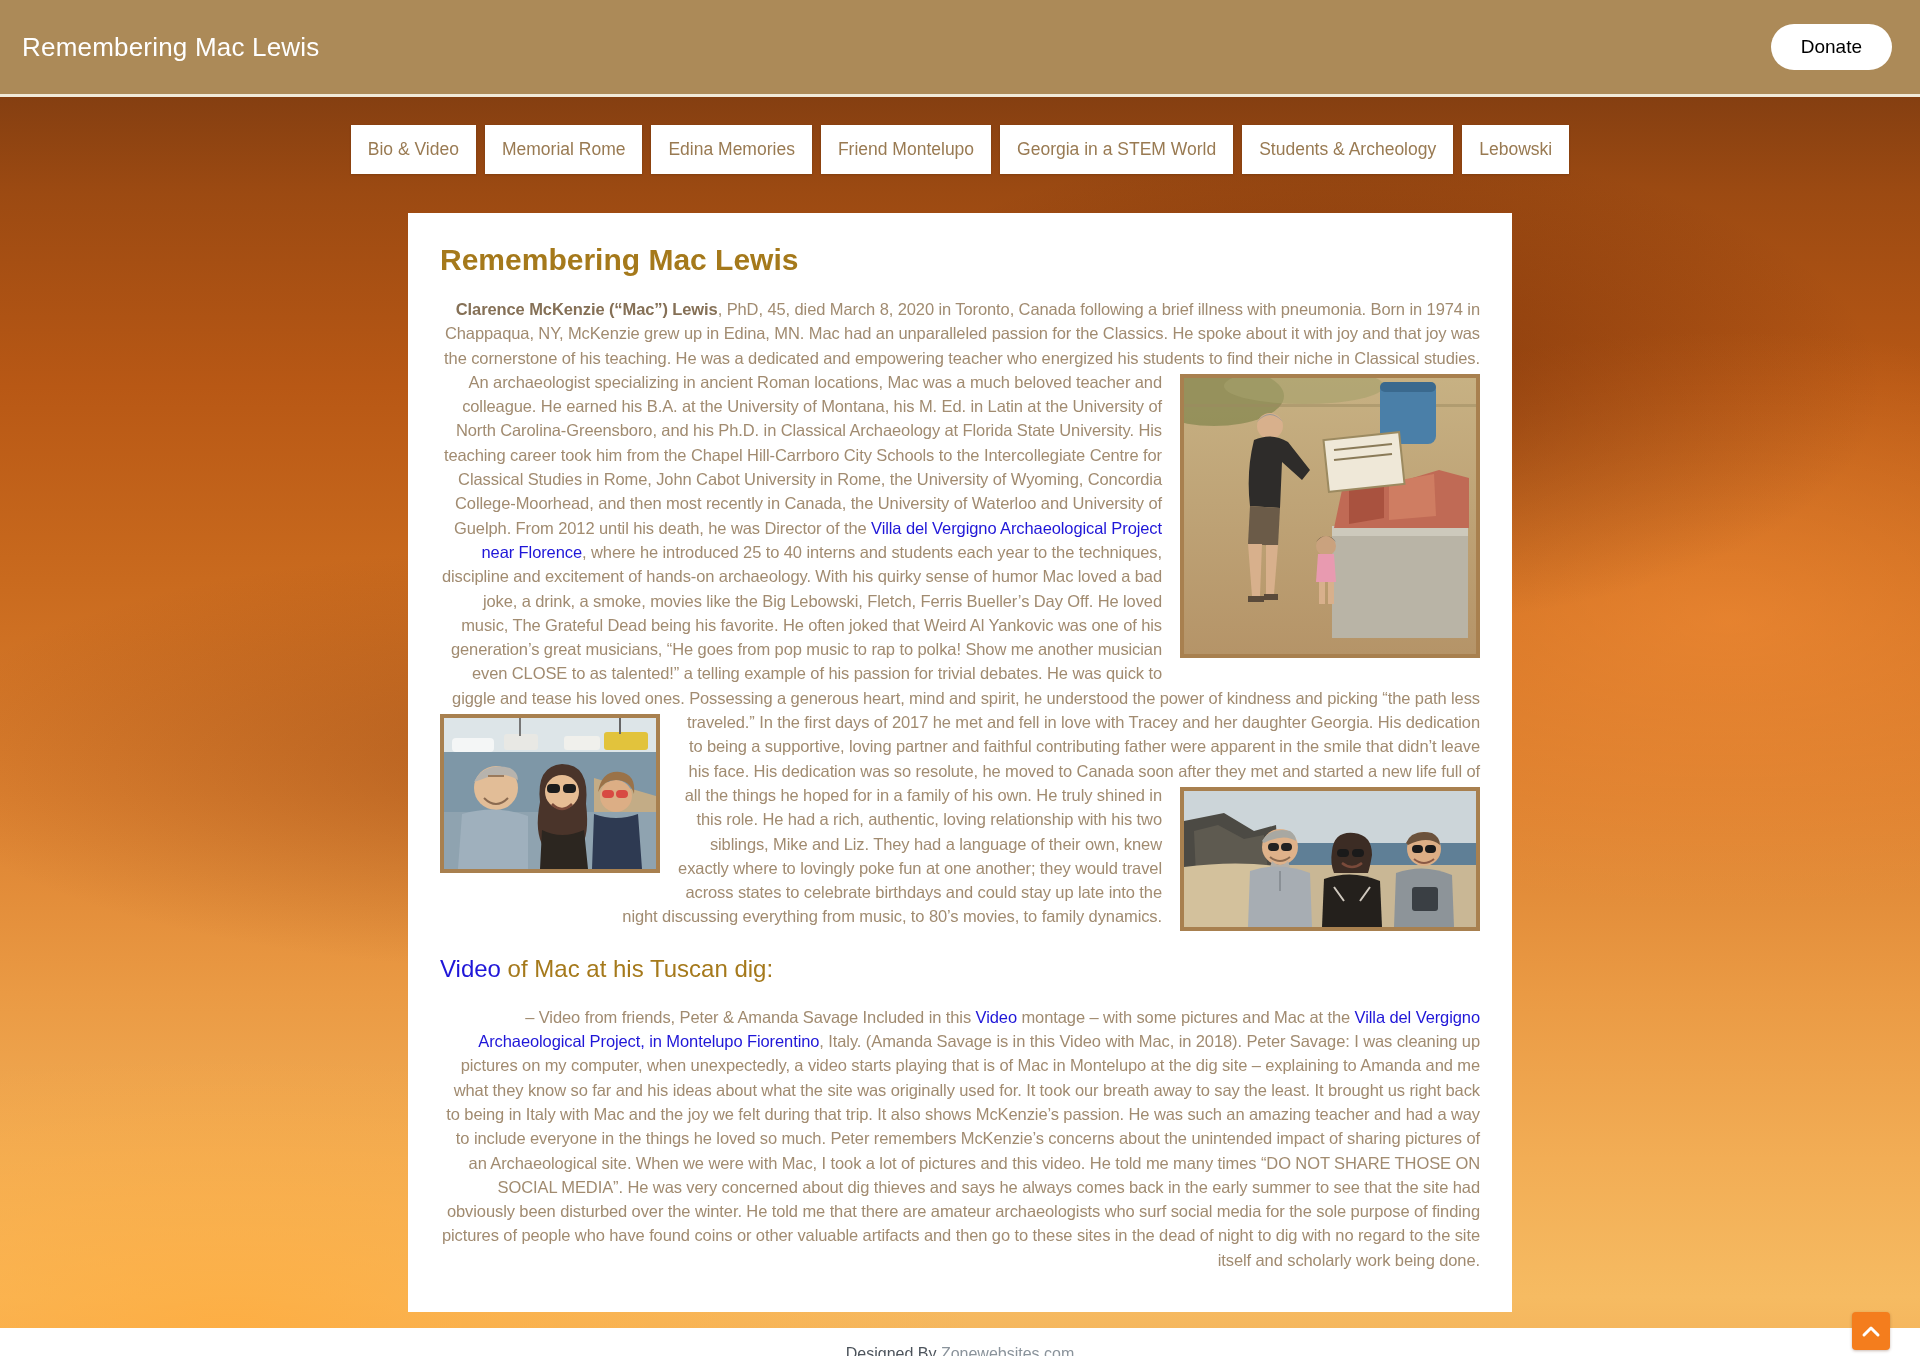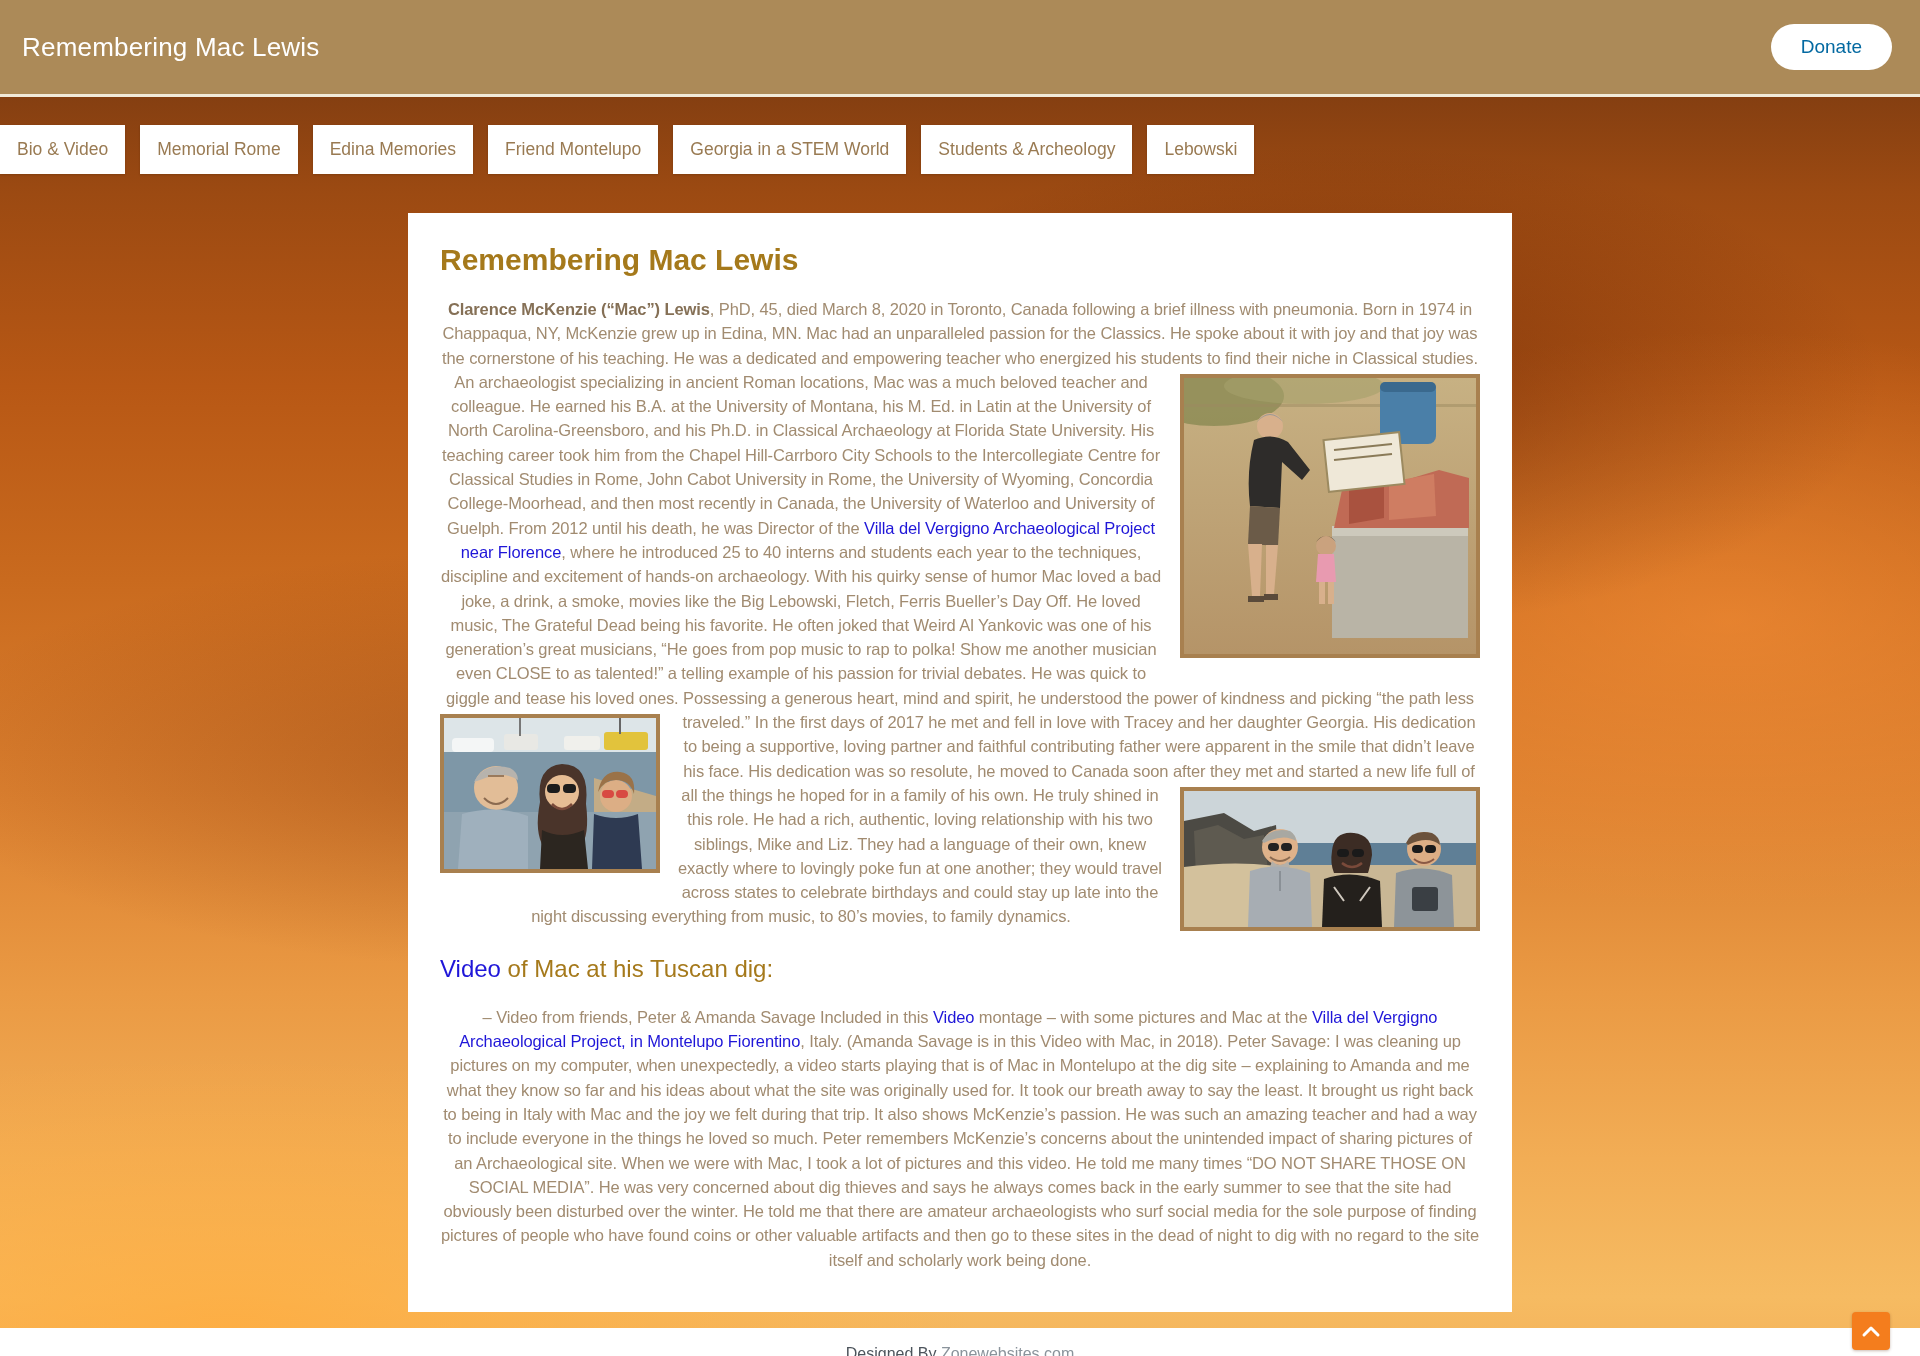--- a/index.html
+++ b/index.html
@@ -28,33 +28,34 @@
     padding: 0 28px 0 22px;
   }
   .site-title {
     color: #ffffff;
     font-size: 26px;
     font-weight: 400;
     letter-spacing: .2px;
   }
   .donate-btn {
     background: #ffffff;
-    color: #0369a1;
+    color: #000000;
     border: none;
     border-radius: 24px;
     padding: 12px 30px;
     font-size: 19px;
     font-family: "Liberation Sans", sans-serif;
     cursor: pointer;
   }
 
   
   .nav-row {
     display: flex;
-    gap: 15px;
+    justify-content: center;
+    gap: 9px;
     margin-top: 28px;
   }
   .nav-tab {
     background: #ffffff;
     color: #997a52;
     font-size: 17.5px;
     padding: 14px 17px;
     box-shadow: 0 1px 2px rgba(60,30,5,.25);
     cursor: pointer;
     white-space: nowrap;
@@ -71,21 +72,21 @@
     color: #a5791b;
     font-size: 30px;
     font-weight: 700;
     margin-bottom: 20px;
   }
   .body-text {
     color: #a18b70;
     font-size: 16.5px;
     line-height: 24.3px;
     letter-spacing: -0.1px;
-    text-align: center;
+    text-align: right;
   }
   .body-text strong { color: #857056; font-weight: 700; }
   a.text-link { color: #1f16d8; text-decoration: none; cursor: pointer; }
 
   .section-title {
     clear: both;
     color: #a5791b;
     font-size: 24px;
     font-weight: 400;
     margin: 26px 0 22px 0;

